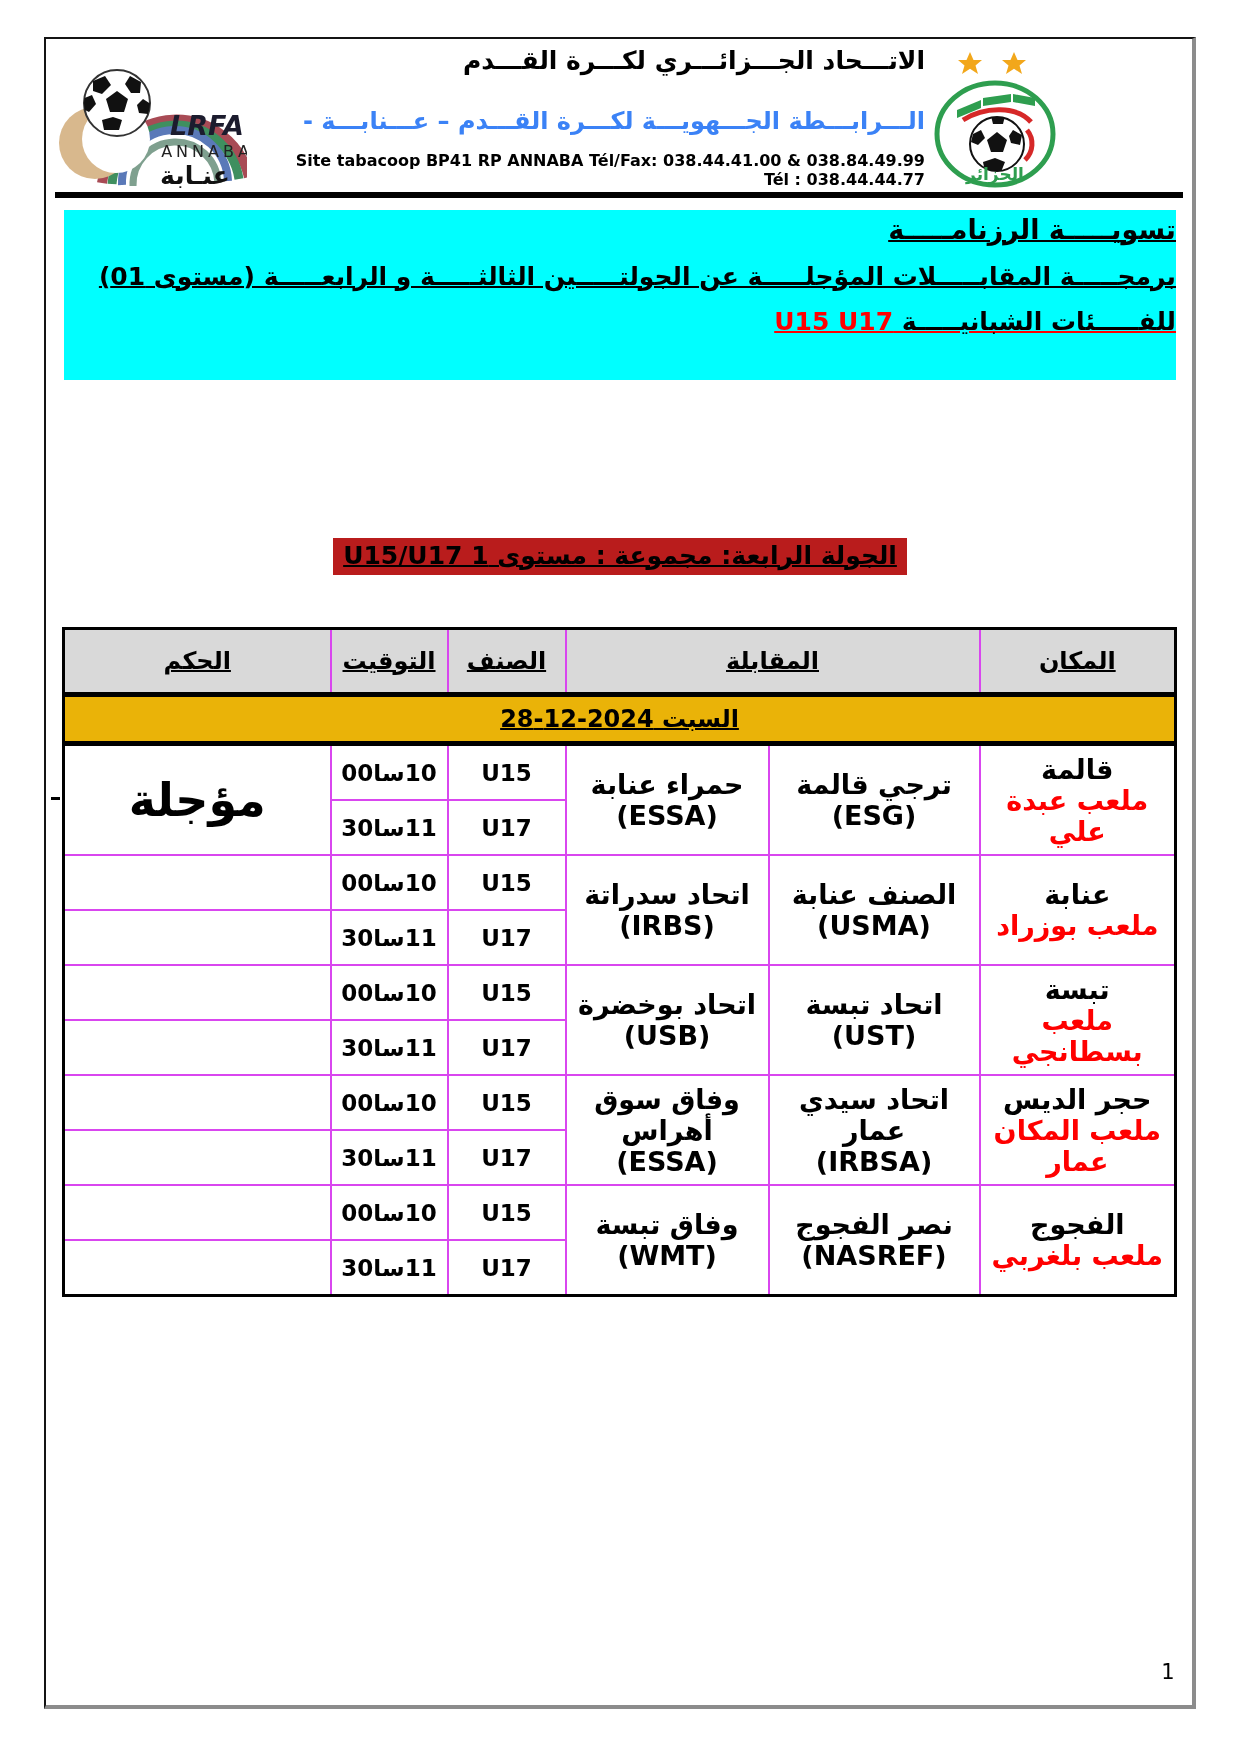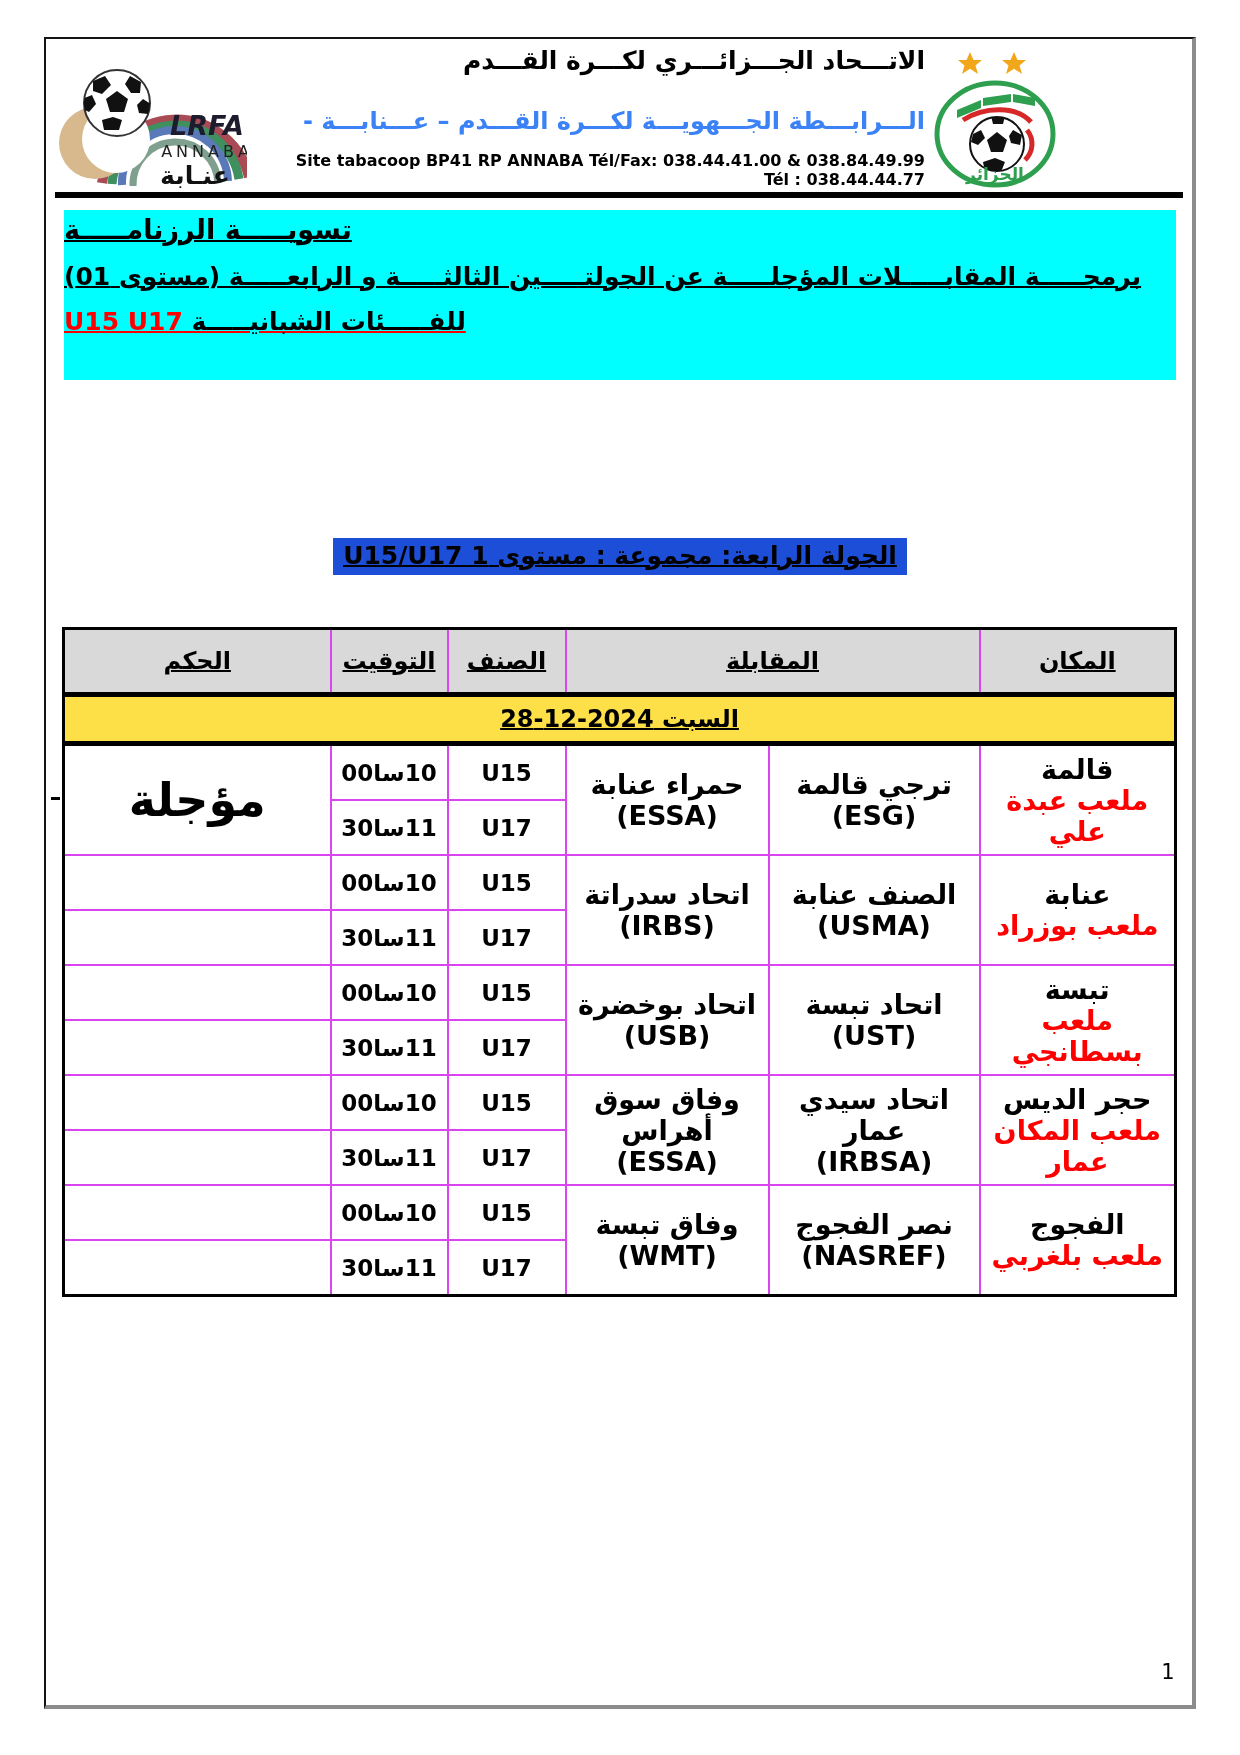--- a/index.html
+++ b/index.html
@@ -13,40 +13,40 @@
   .org-line1{font-size:25px;font-weight:bold;color:#000;}
   .org-line2{font-size:24px;font-weight:bold;color:#3b82f6;margin-top:32px;}
   .contact-line{direction:ltr;margin-top:16px;font-size:16px;font-weight:bold;color:#000;}
   .contact-line .tel{margin-left:48px;}
   .logo{position:absolute;}
   .lrfa-logo{left:55px;top:55px;}
   .faf-logo{left:925px;top:50px;}
   .header-rule{position:absolute;left:55px;top:192px;width:1128px;height:6px;background:#000;}
   
   .title-box{position:absolute;left:64px;top:210px;width:1112px;height:170px;
-             text-align:left;direction:rtl;padding-top:4px;box-sizing:border-box;}
+             text-align:right;direction:rtl;padding-top:4px;box-sizing:border-box;}
   .title-l1{font-size:27px;font-weight:bold;}
   .title-l2{font-size:25px;font-weight:bold;margin-top:17px;}
   .title-l3{font-size:25px;font-weight:bold;margin-top:16px;}
   .u{text-decoration:underline;text-decoration-thickness:2px;}
   .u-red{text-decoration:underline;text-decoration-thickness:2px;text-decoration-color:#FF0000;}
   .red{color:#FF0000;}
   
   .round-wrap{position:absolute;left:0;top:538px;width:1240px;text-align:center;}
   .round-heading{display:inline-block;direction:rtl;font-size:25px;font-weight:bold;
                  padding:3px 10px 5px 10px;text-decoration:underline;text-decoration-thickness:2px;}
   
   .sched-wrap{position:absolute;left:62px;top:627px;}
   table.sched{border-collapse:collapse;table-layout:fixed;width:1112px;direction:rtl;
               border:3px solid #000;}
   table.sched td,table.sched th{border:2px solid #d946ef;text-align:center;vertical-align:middle;
               font-weight:bold;color:#000;padding:0;overflow:hidden;}
   tr.thead th{background:#D9D9D9;height:62px;font-size:24px;border-bottom:5px solid #000;}
   tr.thead th span{text-decoration:underline;text-decoration-thickness:2px;}
-  tr.daterow td{background:#fde047;height:44px;font-size:24px;border-bottom:5px solid #000;}
+  tr.daterow td{background:#eab308;height:44px;font-size:24px;border-bottom:5px solid #000;}
   tr.daterow td span{text-decoration:underline;text-decoration-thickness:2px;}
   td.sub{height:53px;font-size:23px;}
   td.thin{border-bottom:2px solid #000;}
   td.block-end{border-bottom:5px solid #000;}
   td.venue-cell,td.team-cell{font-size:27px;line-height:31px;}
   .stadium{color:#FF0000;}
   .code{direction:ltr;unicode-bidi:embed;}
   td.ref-merged{font-size:46px;color:#FF0000;}
   .stray-mark{position:absolute;left:51px;top:797px;width:9px;height:3px;background:#000;}
   
@@ -129,21 +129,21 @@
     <div class="title-l1 u">تسويـــــة الرزنامـــــة</div>
     <div class="title-l2 u">برمجـــــة المقابـــــلات المؤجلـــــة عن الجولتـــــين الثالثـــــة و الرابعـــــة (مستوى 01)</div>
     <div class="title-l3">
       <span class="u-red">
         <span>للفـــــئات الشبانيـــــة </span><span class="red">U15 U17</span>
       </span>
     </div>
   </div>
 
   <div class="round-wrap">
-    <span class="round-heading" style="background:#1d4ed8;">الجولة الرابعة: مجموعة : مستوى U15/U17 1</span>
+    <span class="round-heading" style="background:#b91c1c;">الجولة الرابعة: مجموعة : مستوى U15/U17 1</span>
   </div>
 
   <div class="sched-wrap">
     <table class="sched">
       <colgroup>
         <col style="width:196px">
           <col style="width:211px">
           <col style="width:203px">
         <col style="width:118px">
           <col style="width:117px">

